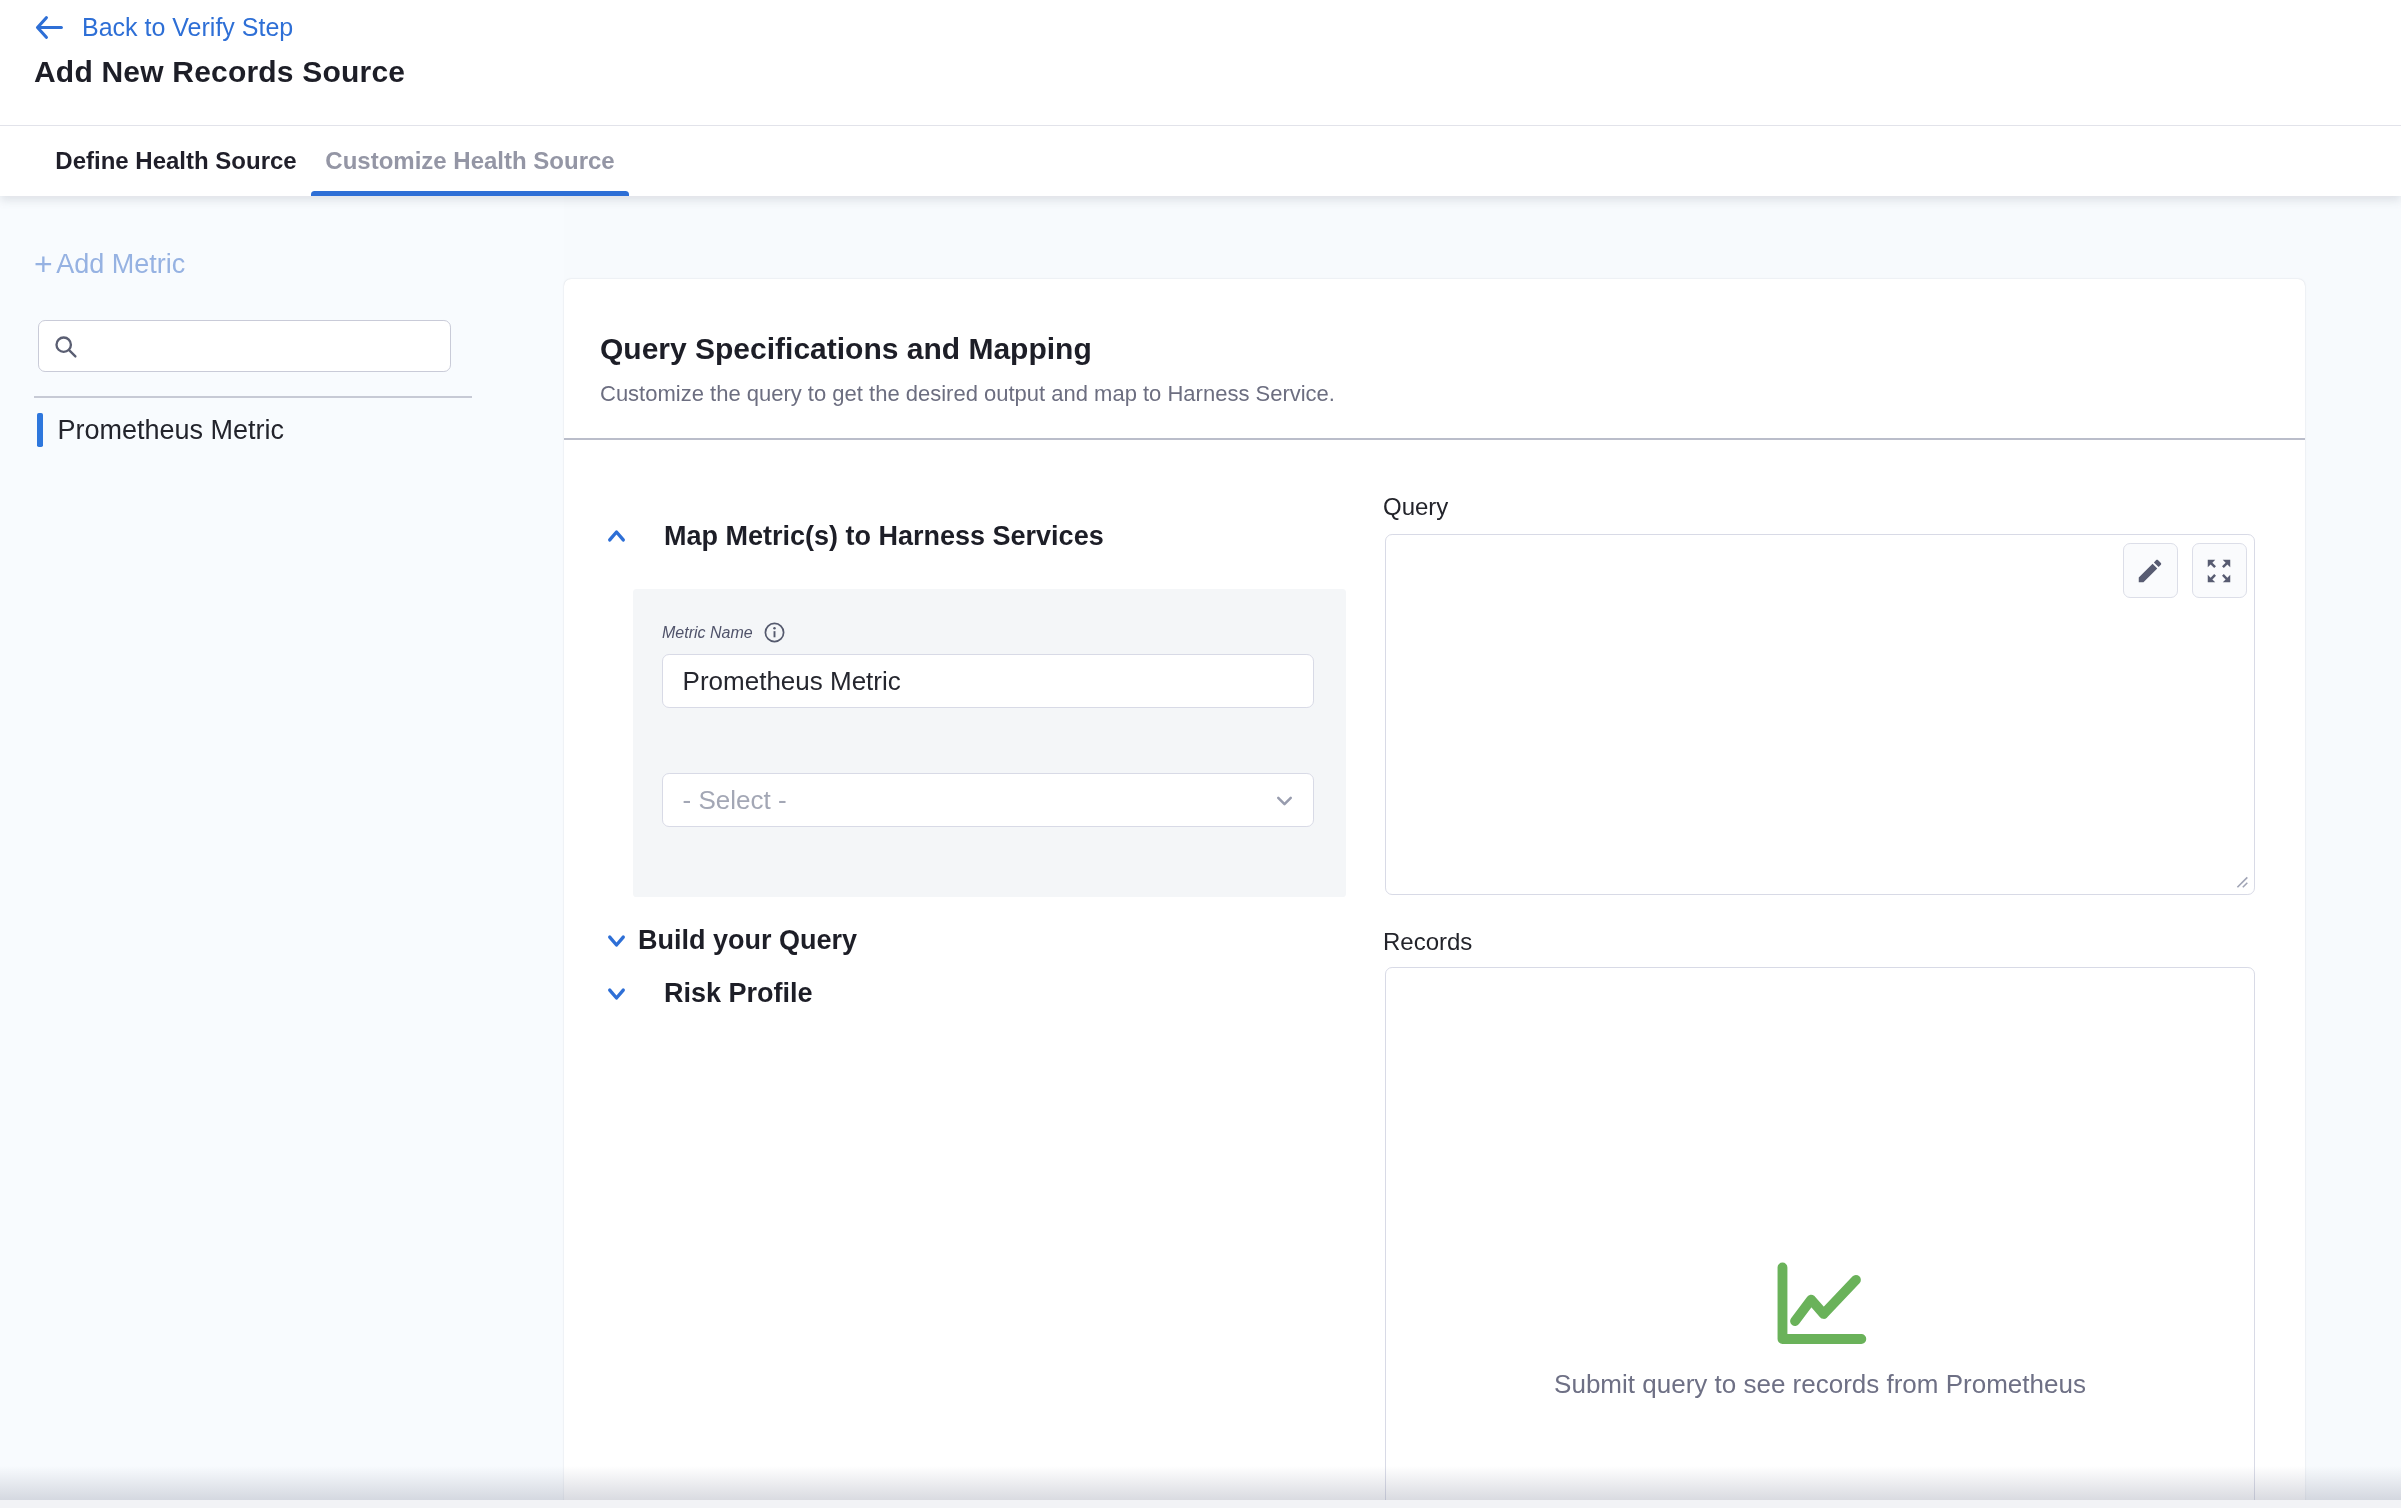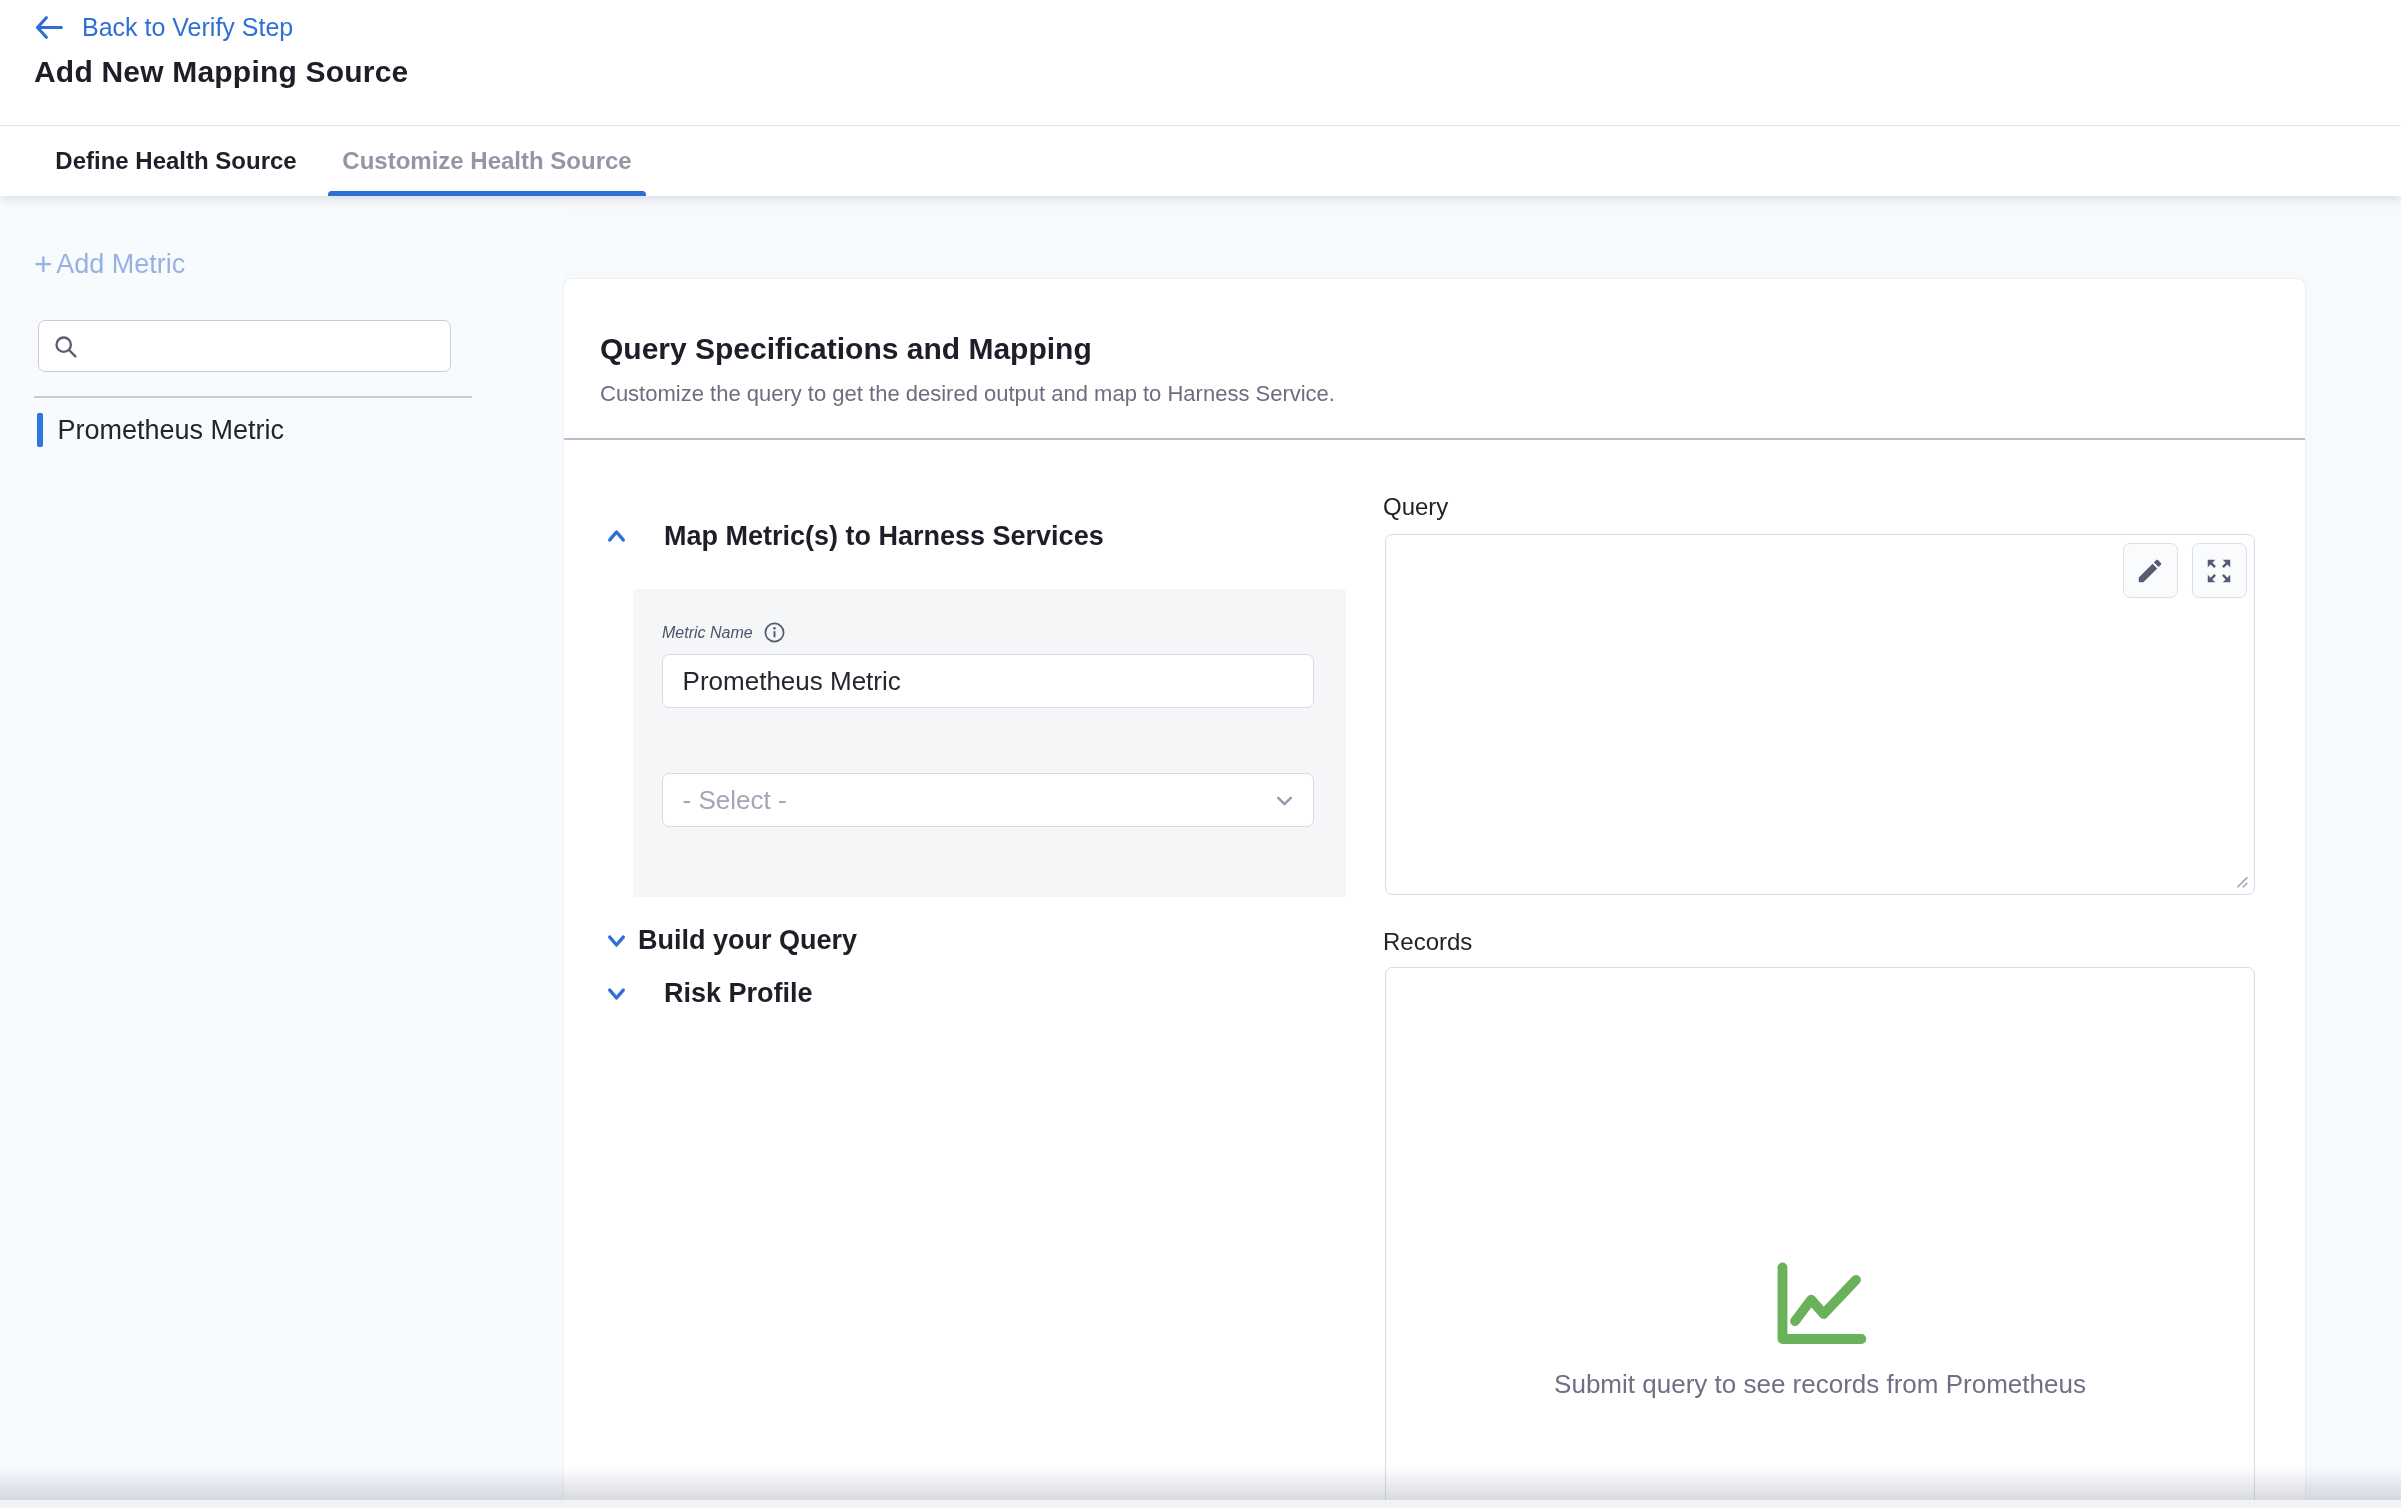--- a/index.html
+++ b/index.html
@@ -9,21 +9,21 @@
 
   
   .header { position:absolute; top:0; left:0; width:100%; height:125px; background:#ffffff; z-index:6; }
   .back-link { position:absolute; left:34px; top:12.5px; display:flex; align-items:center; gap:18px; cursor:pointer; }
   .back-link span { font-size:25px; font-weight:500; color:#2e6fd6; }
   .page-title { position:absolute; left:34px; top:55px; font-size:30px; font-weight:700; color:#1d1e27; letter-spacing:0.2px; }
 
   
   .tabbar { position:absolute; top:125px; left:0; width:100%; height:71px; background:#ffffff;
             border-top:0.9px solid #e2e3ea; box-shadow:0 4.5px 9px rgba(96,97,112,0.16);
-            display:flex; align-items:stretch; padding-left:41px; gap:17px; z-index:5; }
+            display:flex; align-items:stretch; padding-left:41px; gap:0; z-index:5; }
   .tab { position:relative; display:flex; align-items:center; padding:0 14.3px; font-size:24px; font-weight:600; cursor:pointer; }
   .tab.inactive-dark { color:#201f2a; }
   .tab.active { color:#9496a5; }
   .tab.active::after { content:""; position:absolute; left:0; right:0; bottom:0; height:5.3px; background:#2e6fd6; border-radius:3.6px 3.6px 0 0; }
 
   
   .content { position:absolute; top:196px; left:0; right:0; bottom:0; background:#f7fafd; }
 
   
   .sidebar { position:absolute; left:0; top:0; width:564px; height:100%; background:#f8fbfe; }
@@ -92,21 +92,21 @@
 <div class="app">
 
   <div class="header">
     <div class="back-link">
       <svg width="30" height="27" viewBox="0 0 34 30" fill="none">
         <path d="M14 4 L4 15 L14 26" stroke="#2e6fd6" stroke-width="3.6" stroke-linecap="round" stroke-linejoin="round"></path>
         <line x1="5" y1="15" x2="31" y2="15" stroke="#2e6fd6" stroke-width="3.6" stroke-linecap="round"></line>
       </svg>
       <span>Back to Verify Step</span>
     </div>
-    <div class="page-title">Add New Mapping Source</div>
+    <div class="page-title">Add New Records Source</div>
   </div>
 
   <div class="tabbar">
     <div class="tab inactive-dark">Define Health Source</div>
     <div class="tab active">Customize Health Source</div>
   </div>
 
   <div class="content">
 
     <div class="sidebar">

